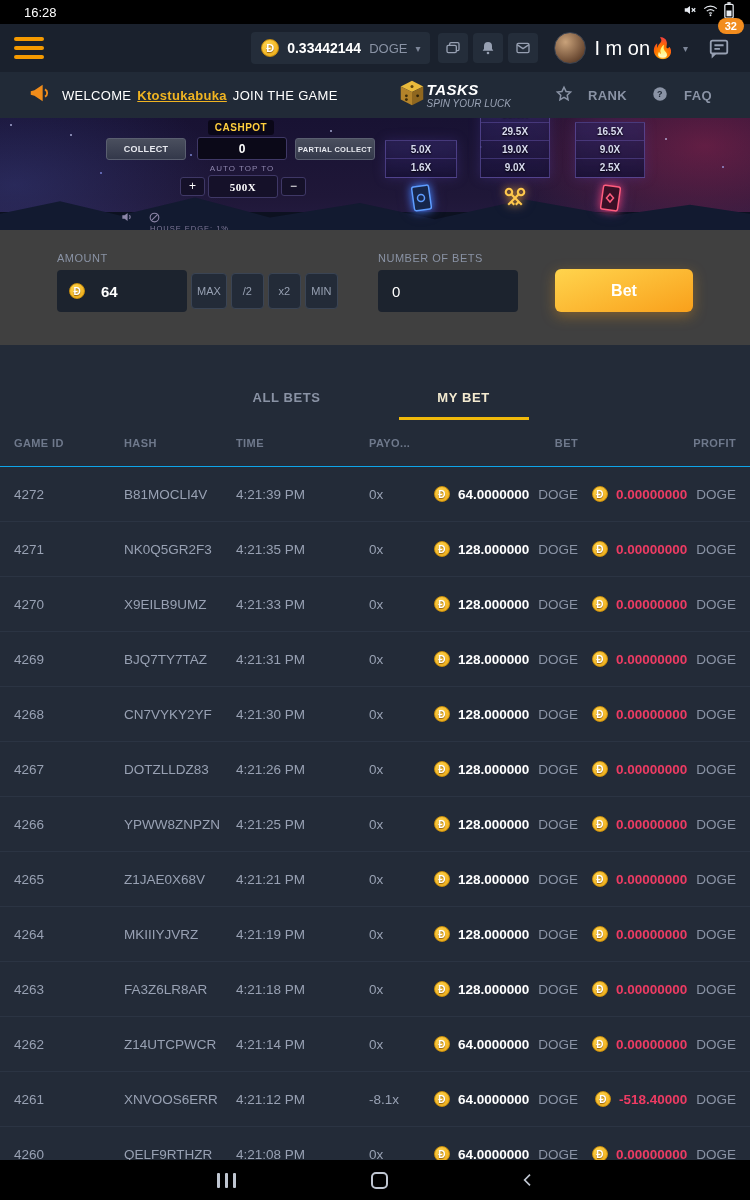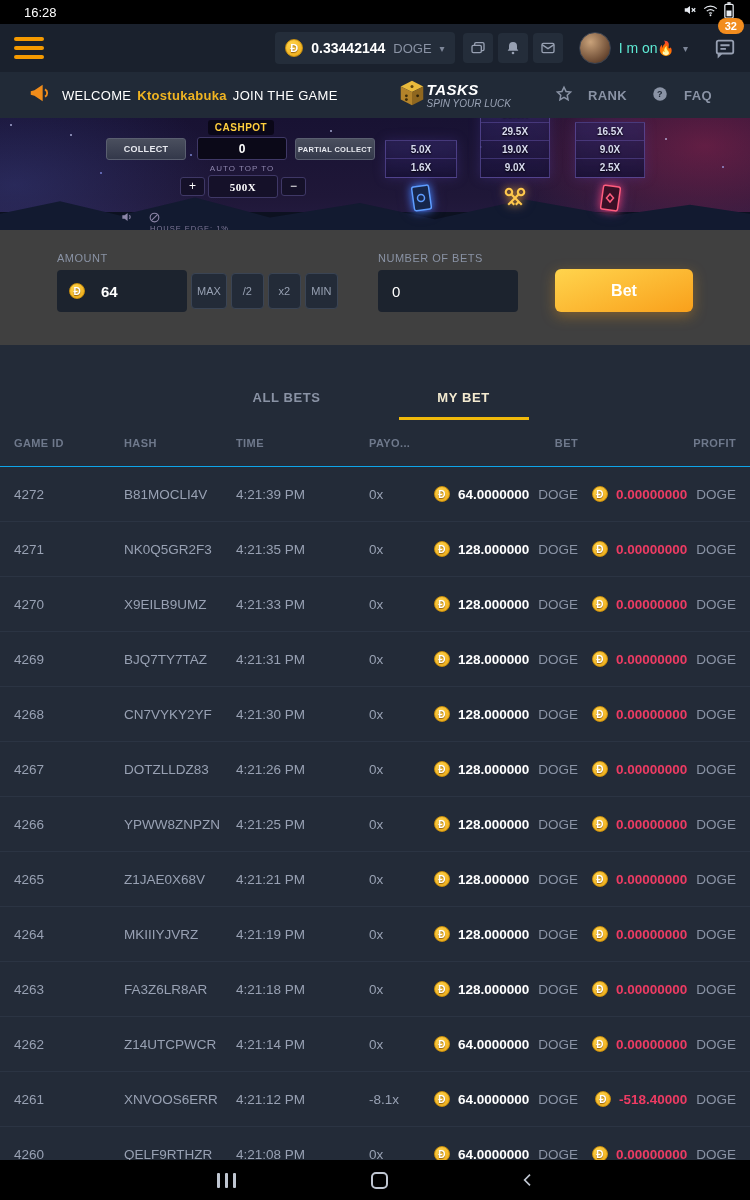--- a/index.html
+++ b/index.html
@@ -23,28 +23,28 @@
   .hamburger span { height:4px; background:var(--orange); border-radius:2px; }
   .balance-pill { margin-left:auto; background:#242d3a; border-radius:4px; height:32px; display:flex; align-items:center; padding:0 10px; gap:8px; cursor:pointer; }
   .balance-amount { font-size:14px; font-weight:bold; color:#fff; }
   .balance-currency { font-size:13px; color:#8a93a5; }
   .caret { color:#7d8698; font-size:10px; }
   .nav-icons { display:flex; gap:5px; margin-left:8px; }
   .icon-btn { width:30px; height:30px; background:#242d3a; border-radius:4px; display:flex; align-items:center; justify-content:center; cursor:pointer; }
   .user-chip { display:flex; align-items:center; gap:8px; margin-left:16px; cursor:pointer; }
   .avatar { width:32px; height:32px; border-radius:50%; border:1px solid #3a4250;
             background:radial-gradient(circle at 35% 30%, #c9a27a, #6b4a33 70%, #3a2517); }
-  .user-name { font-size:14px; color:#5eead4; white-space:nowrap; }
-  .chat-btn { position:relative; width:34px; height:34px; margin-left:14px; display:flex; align-items:center; justify-content:flex-end; cursor:pointer; }
+  .user-name { font-size:20px; color:#ffffff; white-space:nowrap; }
+  .chat-btn { position:relative; width:34px; height:34px; margin-left:14px; display:flex; align-items:center; justify-content:center; cursor:pointer; }
   .badge { position:absolute; top:-13px; right:-8px; background:#f28c1e; color:#fff; font-size:11px; font-weight:bold; padding:2px 7px; border-radius:9px; }
 
   
   .promo-bar { height:46px; background:#212a37; display:flex; align-items:center; padding:0 38px 0 28px; }
   .promo-text { display:flex; gap:6px; align-items:center; font-size:13px; color:#fff; margin-left:12px; letter-spacing:.3px; }
-  .promo-user { color:#f0b422; font-weight:bold; }
+  .promo-user { color:#f0b422; font-weight:bold;text-decoration:underline; }
   .tasks-block { margin-left:auto; display:flex; align-items:center; gap:0; cursor:pointer; }
   .tasks-text { display:flex; flex-direction:column; font-style:italic; }
   .tasks-title { font-size:15px; font-weight:bold; color:#fff; letter-spacing:.5px; }
   .tasks-sub { font-size:10px; color:#9aa3b5; }
   .rank-block { margin-left:44px; } .faq-block { margin-left:24px; }
   .rank-block,.faq-block { display:flex; align-items:center; gap:15px; color:#8a93a5; font-size:13px; font-weight:bold; cursor:pointer; letter-spacing:.4px; }
 
   
   .game-area { position:relative; height:112px; overflow:hidden;
     background:

